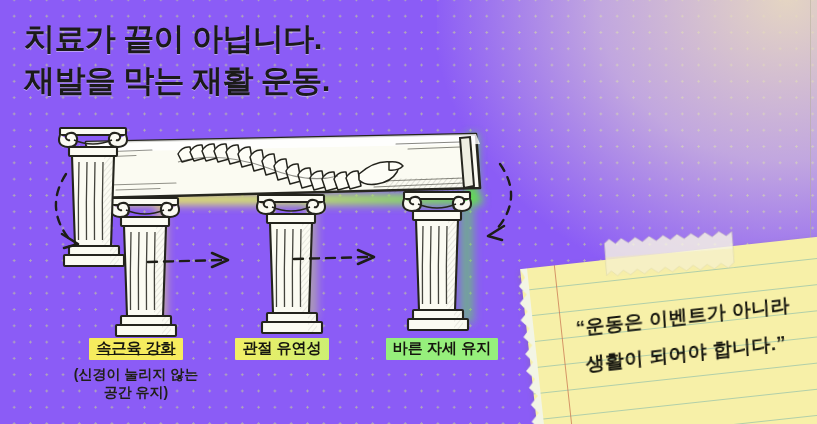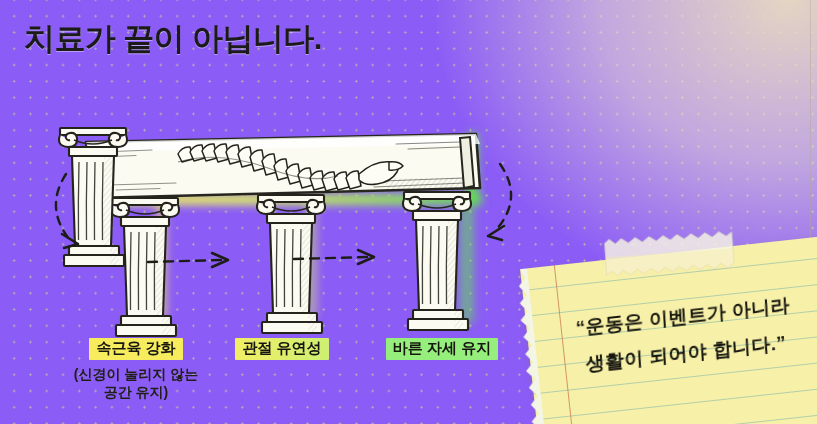--- a/index.html
+++ b/index.html
@@ -69,21 +69,21 @@
   }
   .cap .sub {
     margin-top:5px;
     font-size:14px; font-weight:bold; color:#1f1f18;
     line-height:1.32;
     white-space:pre-line;
   }
   #cap0 { left:48px; }
   #cap1 { left:194px; }
   #cap2 { left:354px; }
-  #cap0 .hl { background:#f6ec5e; }
+  #cap0 .hl { background:#f6ec5e;text-decoration:underline; }
   #cap1 .hl { background:linear-gradient(90deg,#f2ee66 0%, #cdef72 100%); }
   #cap2 .hl { background:#96ef7c; }
 
   
   #noteWrap {
     position:absolute; left:524px; top:262px;
     width:320px; height:200px;
     transform:rotate(-6.2deg);
     transform-origin:20% 20%;
   }
@@ -132,20 +132,21 @@
 <body>
 
 <div id="stage">
 
   <div id="dots"></div>
   <div id="warm"></div>
   <div id="edgeline"></div>
 
   <div id="headline">
     <span class="ln">치료가 끝이 아닙니다.</span>
+    <span class="ln">재발을 막는 재활 운동.</span>
   </div>
 
   <div id="temple">
     <svg viewBox="0 0 470 215">
       <defs>
         <linearGradient id="glowGrad" x1="0" y1="0" x2="1" y2="0">
           <stop offset="0%" stop-color="#f7ef5c"></stop>
           <stop offset="45%" stop-color="#dcf05f"></stop>
           <stop offset="100%" stop-color="#5fe24a"></stop>
         </linearGradient>

